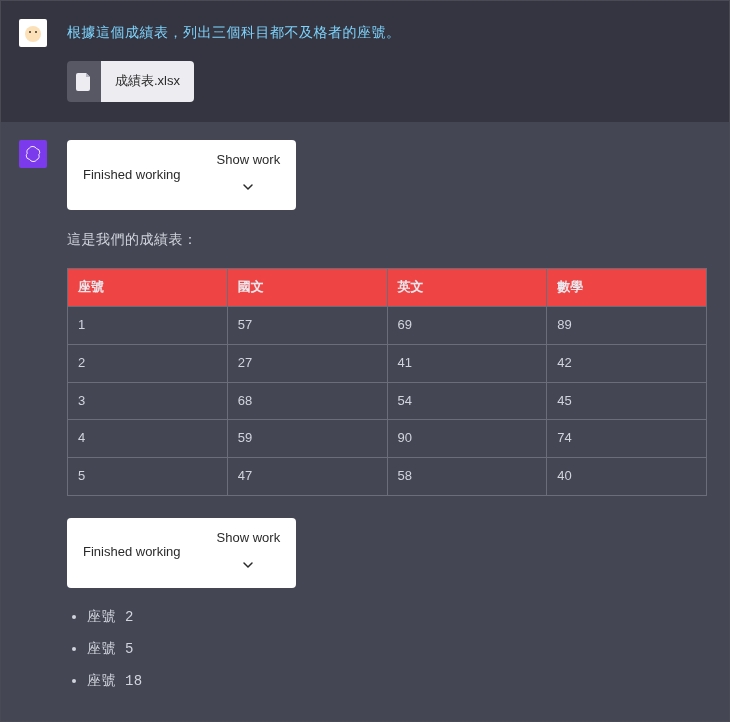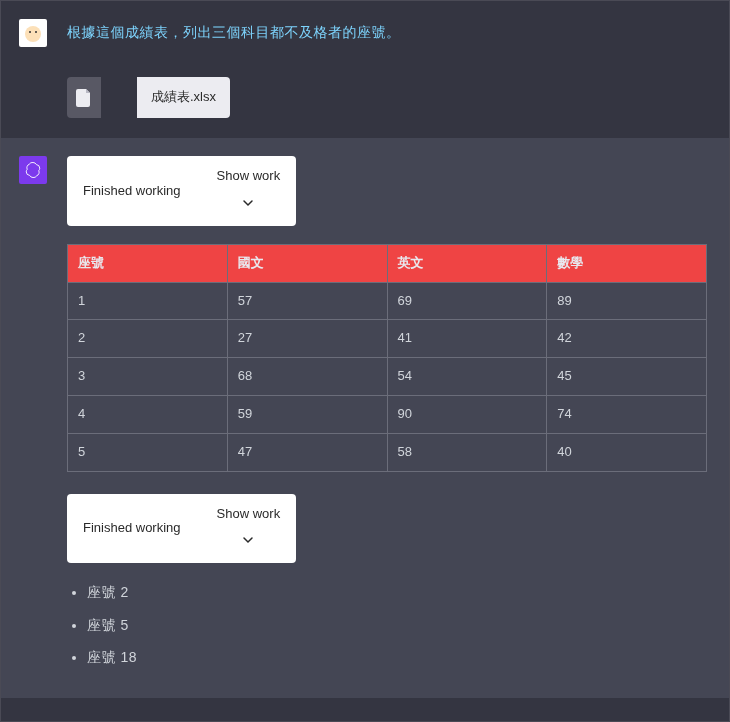--- a/index.html
+++ b/index.html
@@ -79,25 +79,24 @@
       line-height: 1.6;
     }
     .user-text {
       color: #7dd3fc;
       padding-top: 2px;
       letter-spacing: 0.5px;
     }
     .file-chip {
       display: inline-flex;
       align-items: stretch;
-      margin-top: 34px;
+      margin-top: 18px;
       border-radius: 4px;
       overflow: hidden;
       font-size: 13px;
-      gap: 36px;
     }
     .file-chip .icon-part {
       background: #585864;
       width: 34px;
       display: flex;
       align-items: center;
       justify-content: center;
     }
     .file-chip .label-part {
       background: #ececf1;
@@ -153,20 +152,21 @@
     }
     .result-list {
       list-style: disc;
       padding-left: 20px;
       color: #d1d5db;
       letter-spacing: 0.5px;
     }
     .result-list li {
       margin-bottom: 10px;
       font-size: 14px;
+      font-family: Liberation Mono, monospace;
     }
   </style>
 </head>
 <body>
 
 <div class="user-section">
   <div class="avatar user-avatar">
     <div class="face"></div>
   </div>
   <div class="content">
@@ -195,20 +195,21 @@
       <span class="show-work">
         <span>Show work</span>
         <span class="chevron">
           <svg width="12" height="12" viewBox="0 0 12 12">
               <path d="M2 4l4 4 4-4" stroke="#2a2a2a" stroke-width="1.5" fill="none" stroke-linecap="round"></path>
             </svg>
         </span>
       </span>
     </div>
 
+    <div class="assistant-text">這是我們的成績表：</div>
 
     <table>
       <thead>
         <tr id="table-header-row">
             <th>座號</th>
             <th>國文</th>
             <th>英文</th>
             <th>數學</th>
           </tr>
       </thead>

